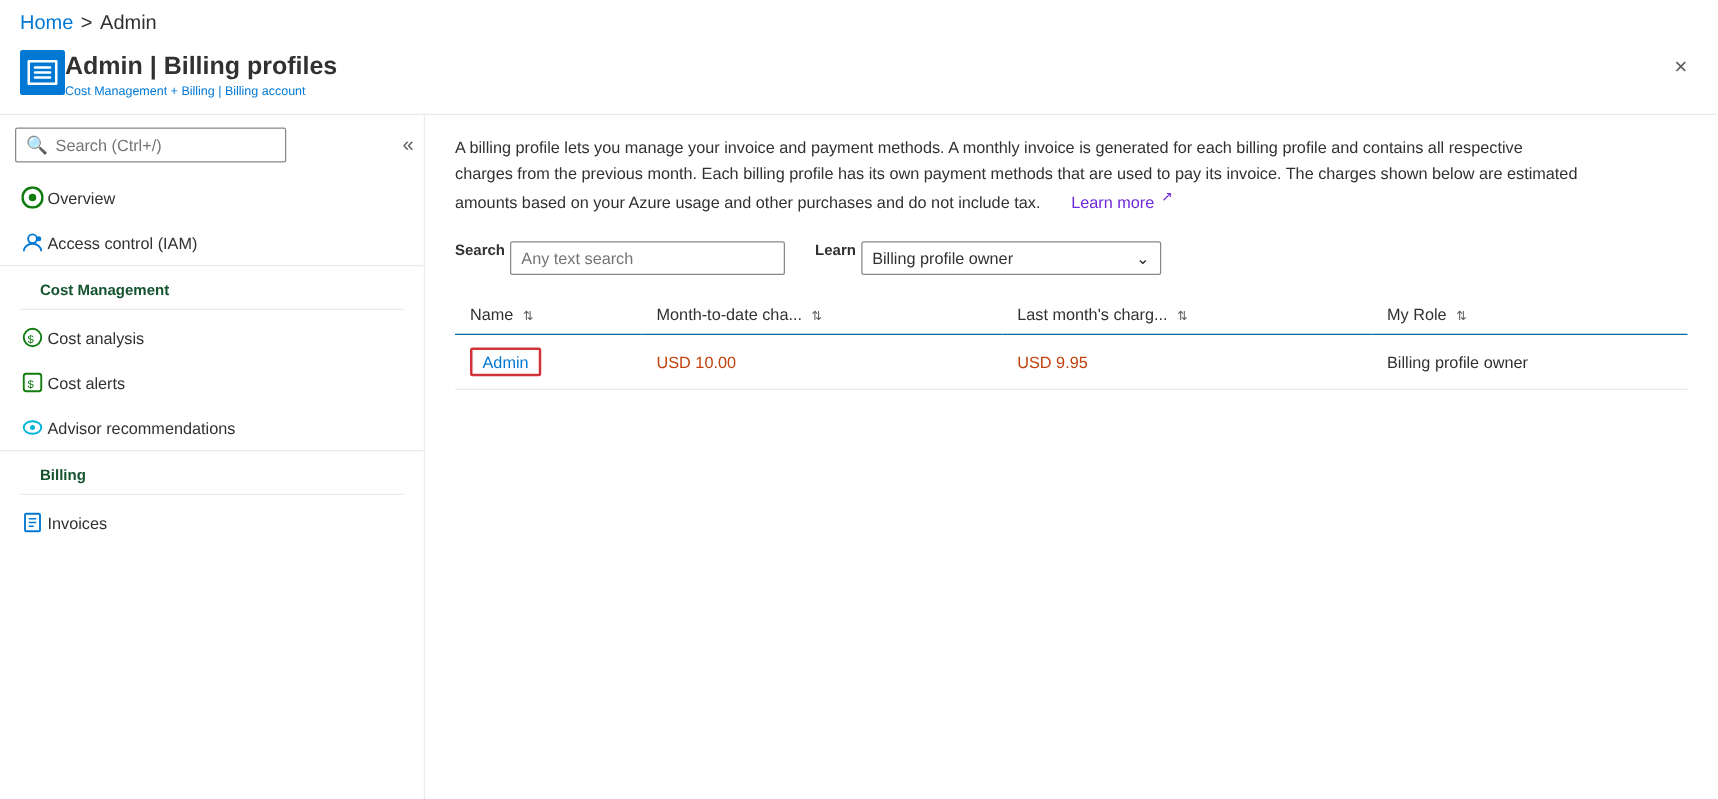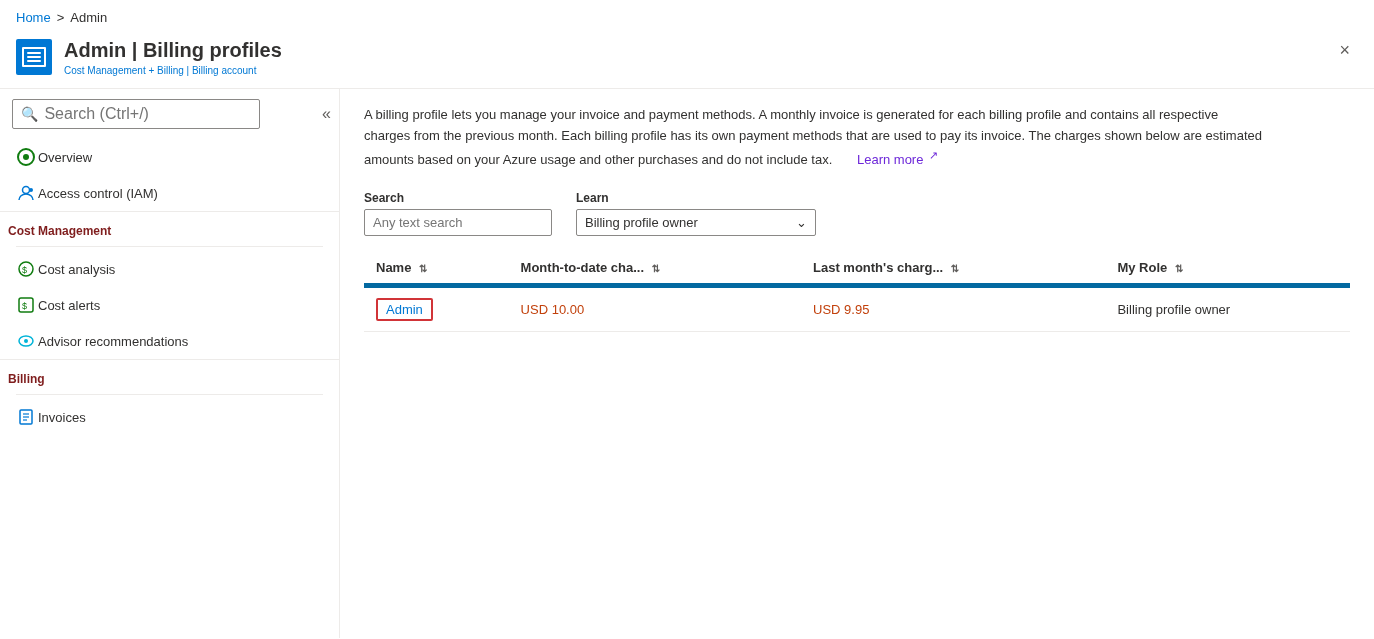--- a/index.html
+++ b/index.html
@@ -2,31 +2,31 @@
 <html><head>
   <meta charset="utf-8">
   <style>
     * { box-sizing: border-box; margin: 0; padding: 0; }
     body { font-family: 'Segoe UI', sans-serif; font-size: 13px; color: #323130; background: #fff; overflow: hidden; }
 
     
     .breadcrumb {
       display: flex; align-items: center; gap: 6px;
       padding: 10px 16px 4px 16px;
-      font-size: 13px;
+      font-size: 16px;
     }
     .breadcrumb a { color: #0078d4; text-decoration: none; }
 
     
     .page-header {
       display: flex; align-items: flex-start; justify-content: space-between;
       padding: 8px 16px 12px 16px;
       border-bottom: 1px solid #edebe9;
     }
-    .page-header-left { display: flex; align-items: center; gap: 12px; }
+    .page-header-left { display: flex; align-items: flex-start; }
     .page-icon {
       width: 36px; height: 36px;
       background: #0078d4;
       display: flex; align-items: center; justify-content: center;
       border-radius: 2px;
     }
     .page-icon-inner {
       width: 24px; height: 20px;
       border: 2px solid #fff;
       border-radius: 1px;
@@ -55,84 +55,84 @@
       overflow: hidden;
     }
     .sidebar-search {
       margin: 10px 12px;
       display: flex; align-items: center; gap: 6px;
       border: 1px solid #8a8886; border-radius: 2px;
       padding: 5px 8px;
       background: #fff;
     }
     .sidebar-search input {
-      border: none; outline: none; font-size: 16px; color: #323130;
+      border: none; outline: none; font-size: 13px; color: #323130;
       width: 100%; background: transparent;
     }
     .search-icon { color: #605e5c; font-size: 14px; }
 
     .collapse-btn {
       position: absolute; right: 0; top: 10px;
       background: none; border: none; cursor: pointer;
       font-size: 16px; color: #605e5c; padding: 6px 8px;
     }
 
     .sidebar-nav { overflow-y: auto; flex: 1; }
     .nav-item {
       display: flex; align-items: center; gap: 2px;
       padding: 8px 16px;
       cursor: pointer; color: #323130;
     }
     .nav-item .nav-icon { width: 20px; height: 20px; display: flex; align-items: center; justify-content: center; flex-shrink: 0; }
     .nav-item .nav-label { font-size: 13px; }
 
     .nav-section-label {
-      padding: 12px 16px 4px 8px;
-      font-size: 12px; font-weight: 600; color: #7f1d1d;
+      padding: 12px 16px 4px 32px;
+      font-size: 12px; font-weight: 600; color: #14532d;
       border-top: 1px solid #edebe9;
     }
     .nav-section-divider { height: 1px; background: #edebe9; margin: 4px 16px; }
 
     
     .main-content {
       flex: 1; padding: 16px 24px; overflow-y: auto;
     }
 
     .description-text {
       font-size: 13px; color: #323130; line-height: 1.6;
       max-width: 900px; margin-bottom: 20px;
     }
     .description-text a { color: #6d28d9; text-decoration: none; margin-left: 21px; }
 
     
     .filters-row {
       display: flex; gap: 24px; align-items: flex-end;
       margin-bottom: 16px;
     }
-    .filter-group { display: flex; flex-direction: column; gap: 4px; }
+    .filter-group { display: flex; flex-direction: row; gap: 4px; }
     .filter-label { font-size: 12px; font-weight: 600; color: #323130; }
     .filter-input {
       border: 1px solid #8a8886; border-radius: 2px;
       padding: 5px 8px; font-size: 13px; color: #605e5c;
-      width: 188px; background: #fff; outline: none;
+      width: 220px; background: #fff; outline: none;
     }
     .filter-select {
       border: 1px solid #8a8886; border-radius: 2px;
       padding: 5px 8px; font-size: 13px; color: #323130;
       width: 240px; background: #fff; outline: none;
       display: flex; align-items: center; justify-content: space-between;
       cursor: pointer;
     }
 
     
     .billing-table { width: 100%; border-collapse: collapse; }
     .billing-table th {
       text-align: left; padding: 8px 12px;
-      font-size: 13px; font-weight: 700; color: #323130;
-      border-bottom: 5px solid #0369a1;
+      font-size: 13px; font-weight: 400; color: #323130;
+      border-bottom: 1px solid #0369a1;
       white-space: nowrap;
     }
     .billing-table th .sort-icon { font-size: 10px; color: #605e5c; margin-left: 4px; }
     .billing-table td {
       padding: 10px 12px;
       font-size: 13px;
       border-bottom: 1px solid #edebe9;
     }
 
     .admin-cell {

